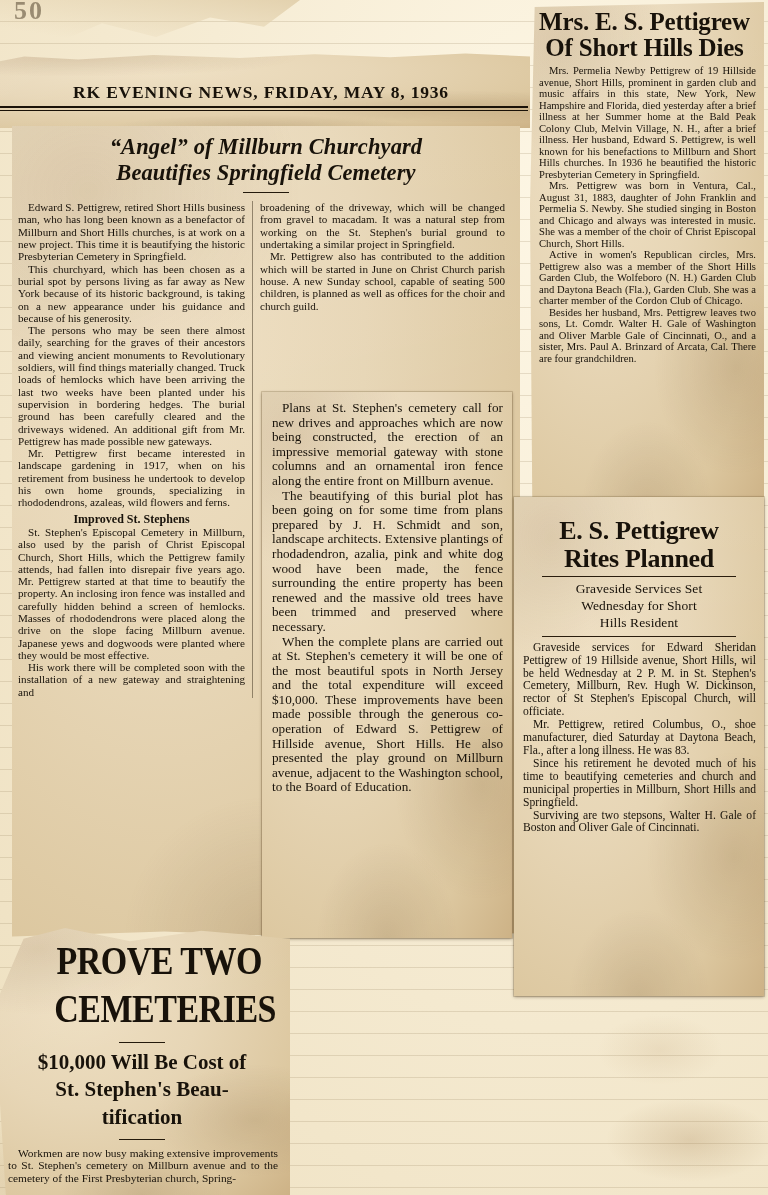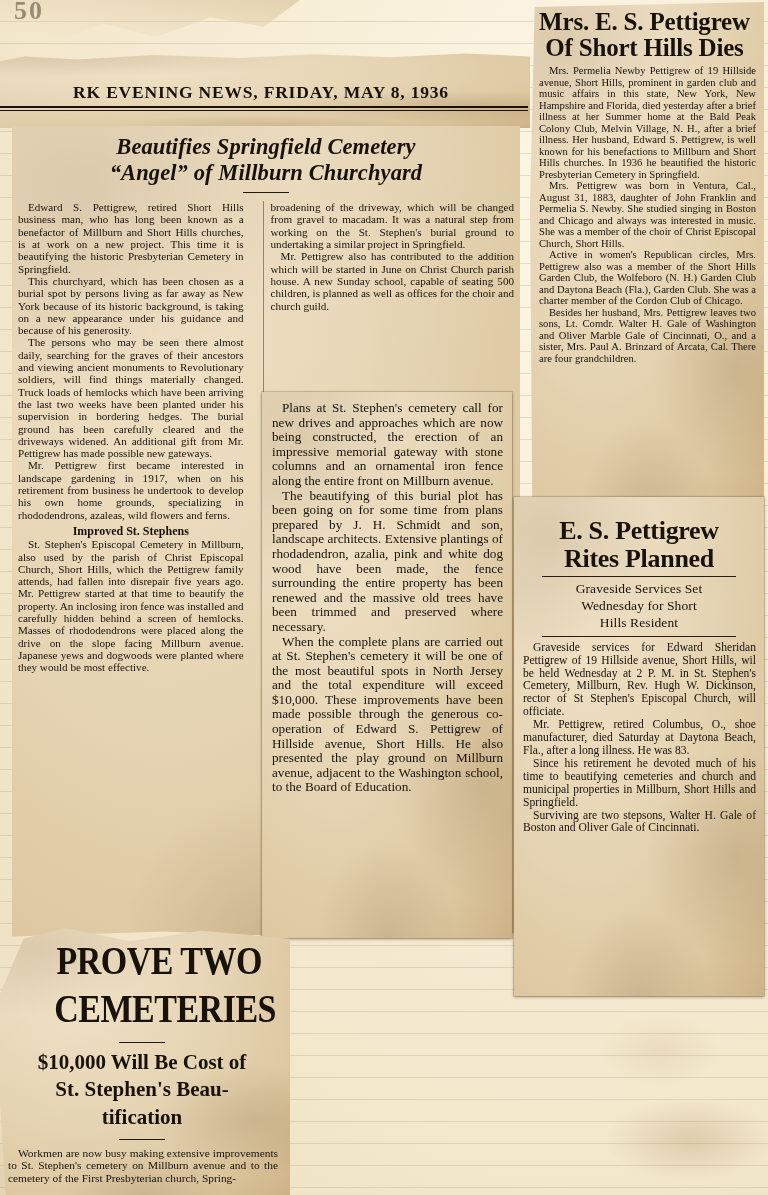--- a/index.html
+++ b/index.html
@@ -142,34 +142,35 @@
 
 <div class="clip" id="clip-masthead">
   <div style="padding-top:30px;">
     <div class="masthead">RK EVENING NEWS, FRIDAY, MAY 8, 1936</div>
     <div class="rule-dbl"></div>
   </div>
 </div>
 
 <div class="clip" id="clip-main">
   <div style="padding:8px 8px 0;">
+    <div class="hl-main">“Angel” of Millburn Churchyard</div>
     <div class="hl-main">Beautifies Springfield Cemetery</div>
-    <div class="hl-main">“Angel” of Millburn Churchyard</div>
     <div class="rule-short"></div>
   </div>
 
-  <div style="display:flex;gap:12px;padding:2px 6px 0;">
+  <div style="display:flex;gap:0;padding:2px 6px 0;">
 
     <div class="body col-a" style="width:227px;padding-right:7px;">
       <p>Edward S. Pettigrew, retired Short Hills business man, who has long been known as a benefactor of Millburn and Short Hills churches, is at work on a new project. This time it is beautifying the historic Presbyterian Cemetery in Springfield.</p>
       <p>This churchyard, which has been chosen as a burial spot by persons living as far away as New York because of its historic background, is taking on a new appearance under his guidance and because of his generosity.</p>
       <p>The persons who may be seen there almost daily, searching for the graves of their ancestors and viewing ancient monuments to Revolutionary soldiers, will find things materially changed. Truck loads of hemlocks which have been arriving the last two weeks have been planted under his supervision in bordering hedges. The burial ground has been carefully cleared and the driveways widened. An additional gift from Mr. Pettigrew has made possible new gateways.</p>
       <p>Mr. Pettigrew first became interested in landscape gardening in 1917, when on his retirement from business he undertook to develop his own home grounds, specializing in rhododendrons, azaleas, wild flowers and ferns.</p>
       <div class="subhead">Improved St. Stephens</div>
       <p>St. Stephen's Episcopal Cemetery in Millburn, also used by the parish of Christ Episcopal Church, Short Hills, which the Pettigrew family attends, had fallen into disrepair five years ago. Mr. Pettigrew started at that time to beautify the property. An inclosing iron fence was installed and carefully hidden behind a screen of hemlocks. Masses of rhododendrons were placed along the drive on the slope facing Millburn avenue. Japanese yews and dogwoods were planted where they would be most effective.</p>
+      <p>His work there will be completed soon with the installation of a new gateway and straightening and</p>
     </div>
 
     <div class="body col-b" style="width:245px;padding-left:7px;border-left:1px solid rgba(40,28,12,.45);">
       <p style="text-indent:0">broadening of the driveway, which will be changed from gravel to macadam. It was a natural step from working on the St. Stephen's burial ground to undertaking a similar project in Springfield.</p>
       <p>Mr. Pettigrew also has contributed to the addition which will be started in June on Christ Church parish house. A new Sunday school, capable of seating 500 children, is planned as well as offices for the choir and church guild.</p>
     </div>
   </div>
 </div>
 
 <div class="clip" id="clip-colb2">

